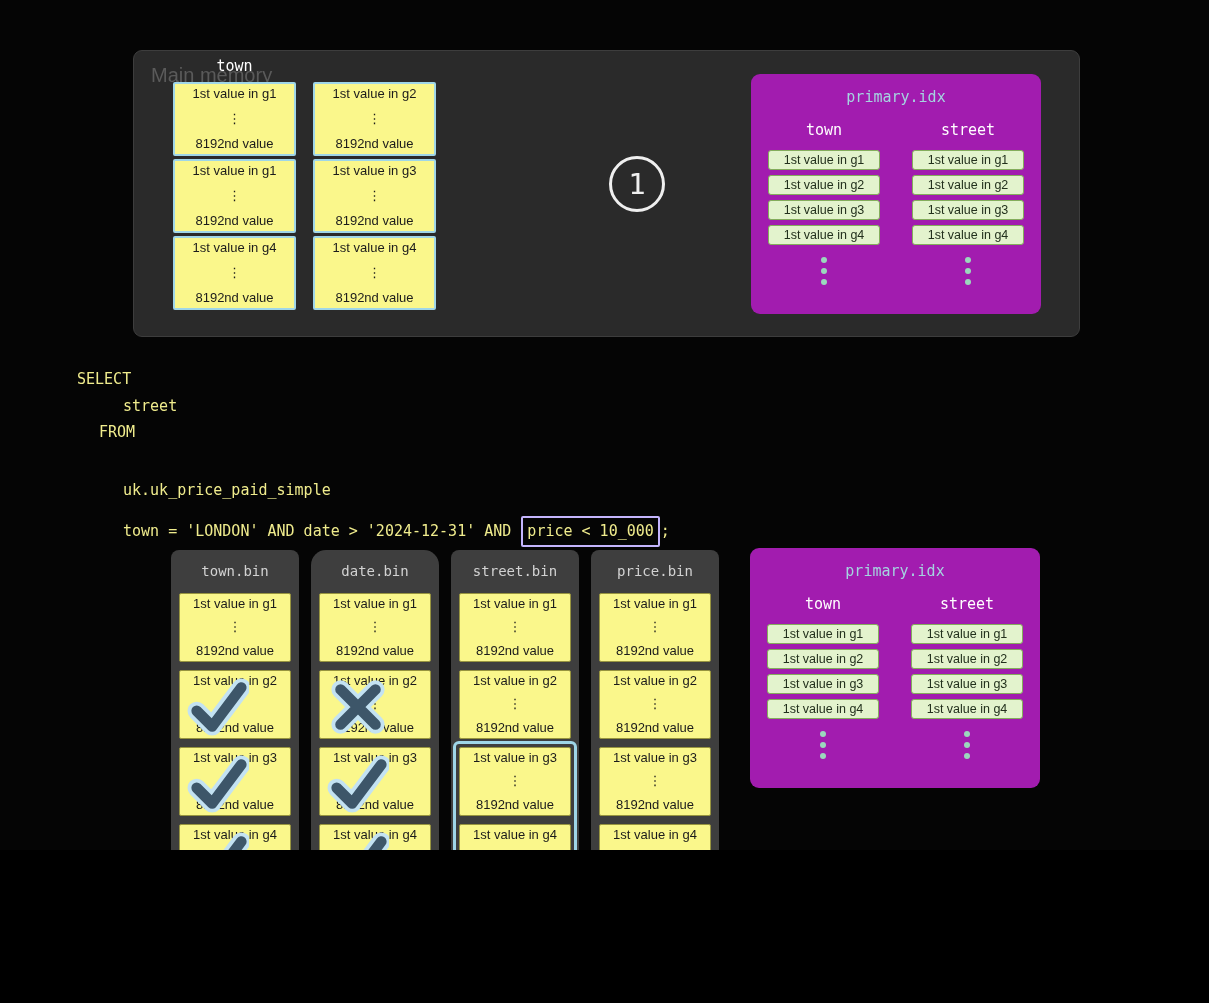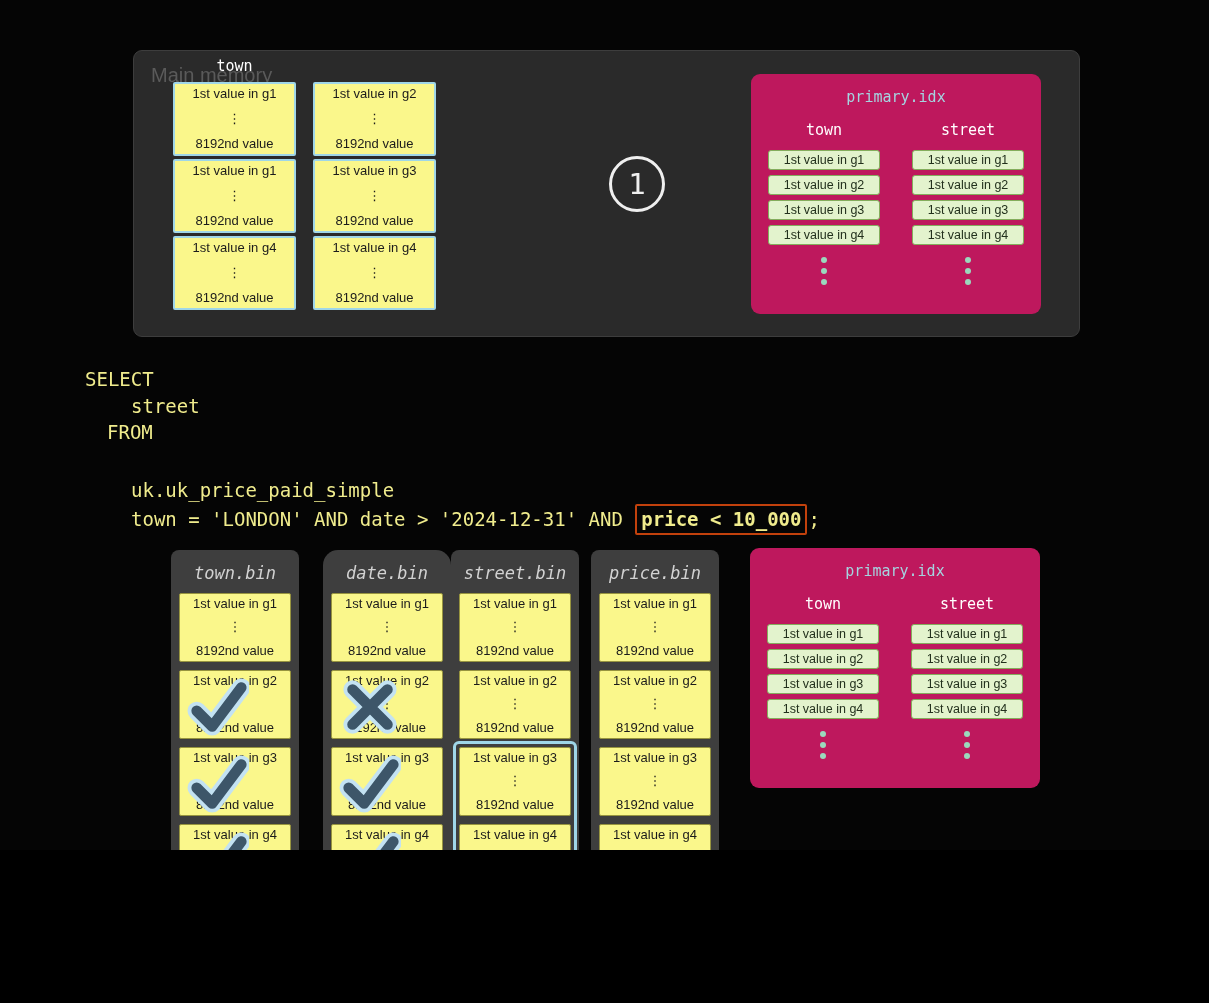--- a/index.html
+++ b/index.html
@@ -21,44 +21,44 @@
   .stack .granule{height:74px;border:2px solid #9fd6e8;border-radius:2px;}
   .g-top,.g-bottom{font-size:13px;color:#1b1b1b;white-space:nowrap;}
   .g-dots{font-size:13px;line-height:10px;color:#1b1b1b;}
 
   .step-badge{position:absolute;left:475px;top:105px;width:56px;height:56px;
               border:3px solid #efefef;border-radius:50%;display:flex;align-items:center;
               justify-content:center;font-family:"DejaVu Sans Mono",monospace;font-size:29px;
               color:#efefef;box-sizing:border-box;}
 
   
-  .pidx{position:absolute;width:290px;height:240px;background:#be185d;border-radius:9px;}
+  .pidx{position:absolute;width:290px;height:240px;background:#a21caf;border-radius:9px;}
   #pidx-top{left:617px;top:23px;}
   #pidx-bottom{left:750px;top:548px;}
   .pidx-title{margin-top:14px;text-align:center;font-family:"DejaVu Sans Mono",monospace;
               font-size:15px;color:#a5d4e0;}
   .pidx-cols{display:flex;justify-content:space-between;padding:0 17px;margin-top:15px;}
   .pidx-col{display:flex;flex-direction:column;align-items:center;}
   .pidx-header{font-family:"DejaVu Sans Mono",monospace;font-size:15px;color:#ffffff;margin-bottom:11px;}
   .pidx-pill{width:112px;height:20px;box-sizing:border-box;margin-bottom:5px;background:#e3f3cd;
              border:1px solid #84ad5c;border-radius:3px;display:flex;align-items:center;
              justify-content:center;font-size:12.5px;color:#22301c;white-space:nowrap;}
   .pidx-dots{margin-top:7px;display:flex;flex-direction:column;align-items:center;gap:5px;}
   .pidx-dot{width:6px;height:6px;border-radius:50%;background:#9bd8bd;}
 
   
-  .sql{position:absolute;left:85px;top:366px;font-family:"DejaVu Sans Mono",monospace;
-       font-size:19px;line-height:26.6px;color:#f0ec8d;}
-  .sql-box{display:inline-block;border:2px solid #c2410c;border-radius:2px;padding:0 4px;margin:1px 1px;font-weight:bold;}
+  .sql{position:absolute;left:77px;top:366px;font-family:"DejaVu Sans Mono",monospace;
+       font-size:15px;line-height:26.6px;color:#f0ec8d;}
+  .sql-box{display:inline-block;border:2px solid #c4b5fd;border-radius:2px;padding:0 4px;margin:13px 1px;}
 
   
   .bins{position:absolute;left:171px;top:550px;width:560px;height:400px;}
   .bin-panel{position:absolute;top:0;width:128px;height:400px;background:#3e3e3e;border-radius:8px;}
   .bin-title{margin-top:13px;text-align:center;font-family:"DejaVu Sans Mono",monospace;
-             font-size:17px;color:#d2d2d2;font-style:italic;}
+             font-size:14px;color:#d2d2d2;}
   .bin-blocks{position:absolute;left:8px;top:43px;width:112px;display:flex;
               flex-direction:column;gap:8px;}
   .bin-blocks .granule{height:69px;border:1px solid #97943f;border-radius:2px;}
 
   .mark{position:absolute;left:7px;top:5px;width:62px;height:62px;z-index:3;pointer-events:none;}
   .selection{position:absolute;left:2px;width:124px;box-sizing:border-box;border:3px solid #9fd6e8;
              border-radius:6px;z-index:4;pointer-events:none;}
   .col-dots{position:absolute;left:0;top:356px;width:100%;display:flex;flex-direction:column;
             align-items:center;gap:5px;}
   .col-dot{width:6px;height:6px;border-radius:50%;background:#f2ee7e;}
@@ -183,21 +183,21 @@
                 <path d="M10 36 L26 52 L56 12" fill="none" stroke="#3d5669" stroke-width="11" stroke-linecap="round" stroke-linejoin="round"></path>
               </svg></div>
           </div>
         </div>
         <div class="col-dots">
           <div class="col-dot"></div>
           <div class="col-dot"></div>
           <div class="col-dot"></div>
         </div>
       </div>
-      <div class="bin-panel" style="left: 152px; border-radius: 15px;">
+      <div class="bin-panel" style="left: 140px; border-radius: 15px;">
         <div class="bin-title">date.bin</div>
         <div class="bin-blocks">
           <div class="granule">
             <div class="g-top">1st value in g1</div>
             <div class="g-dots">⋮</div>
             <div class="g-bottom">8192nd value</div>
           </div>
           <div class="granule">
             <div class="g-top">1st value in g2</div>
             <div class="g-dots">⋮</div>

